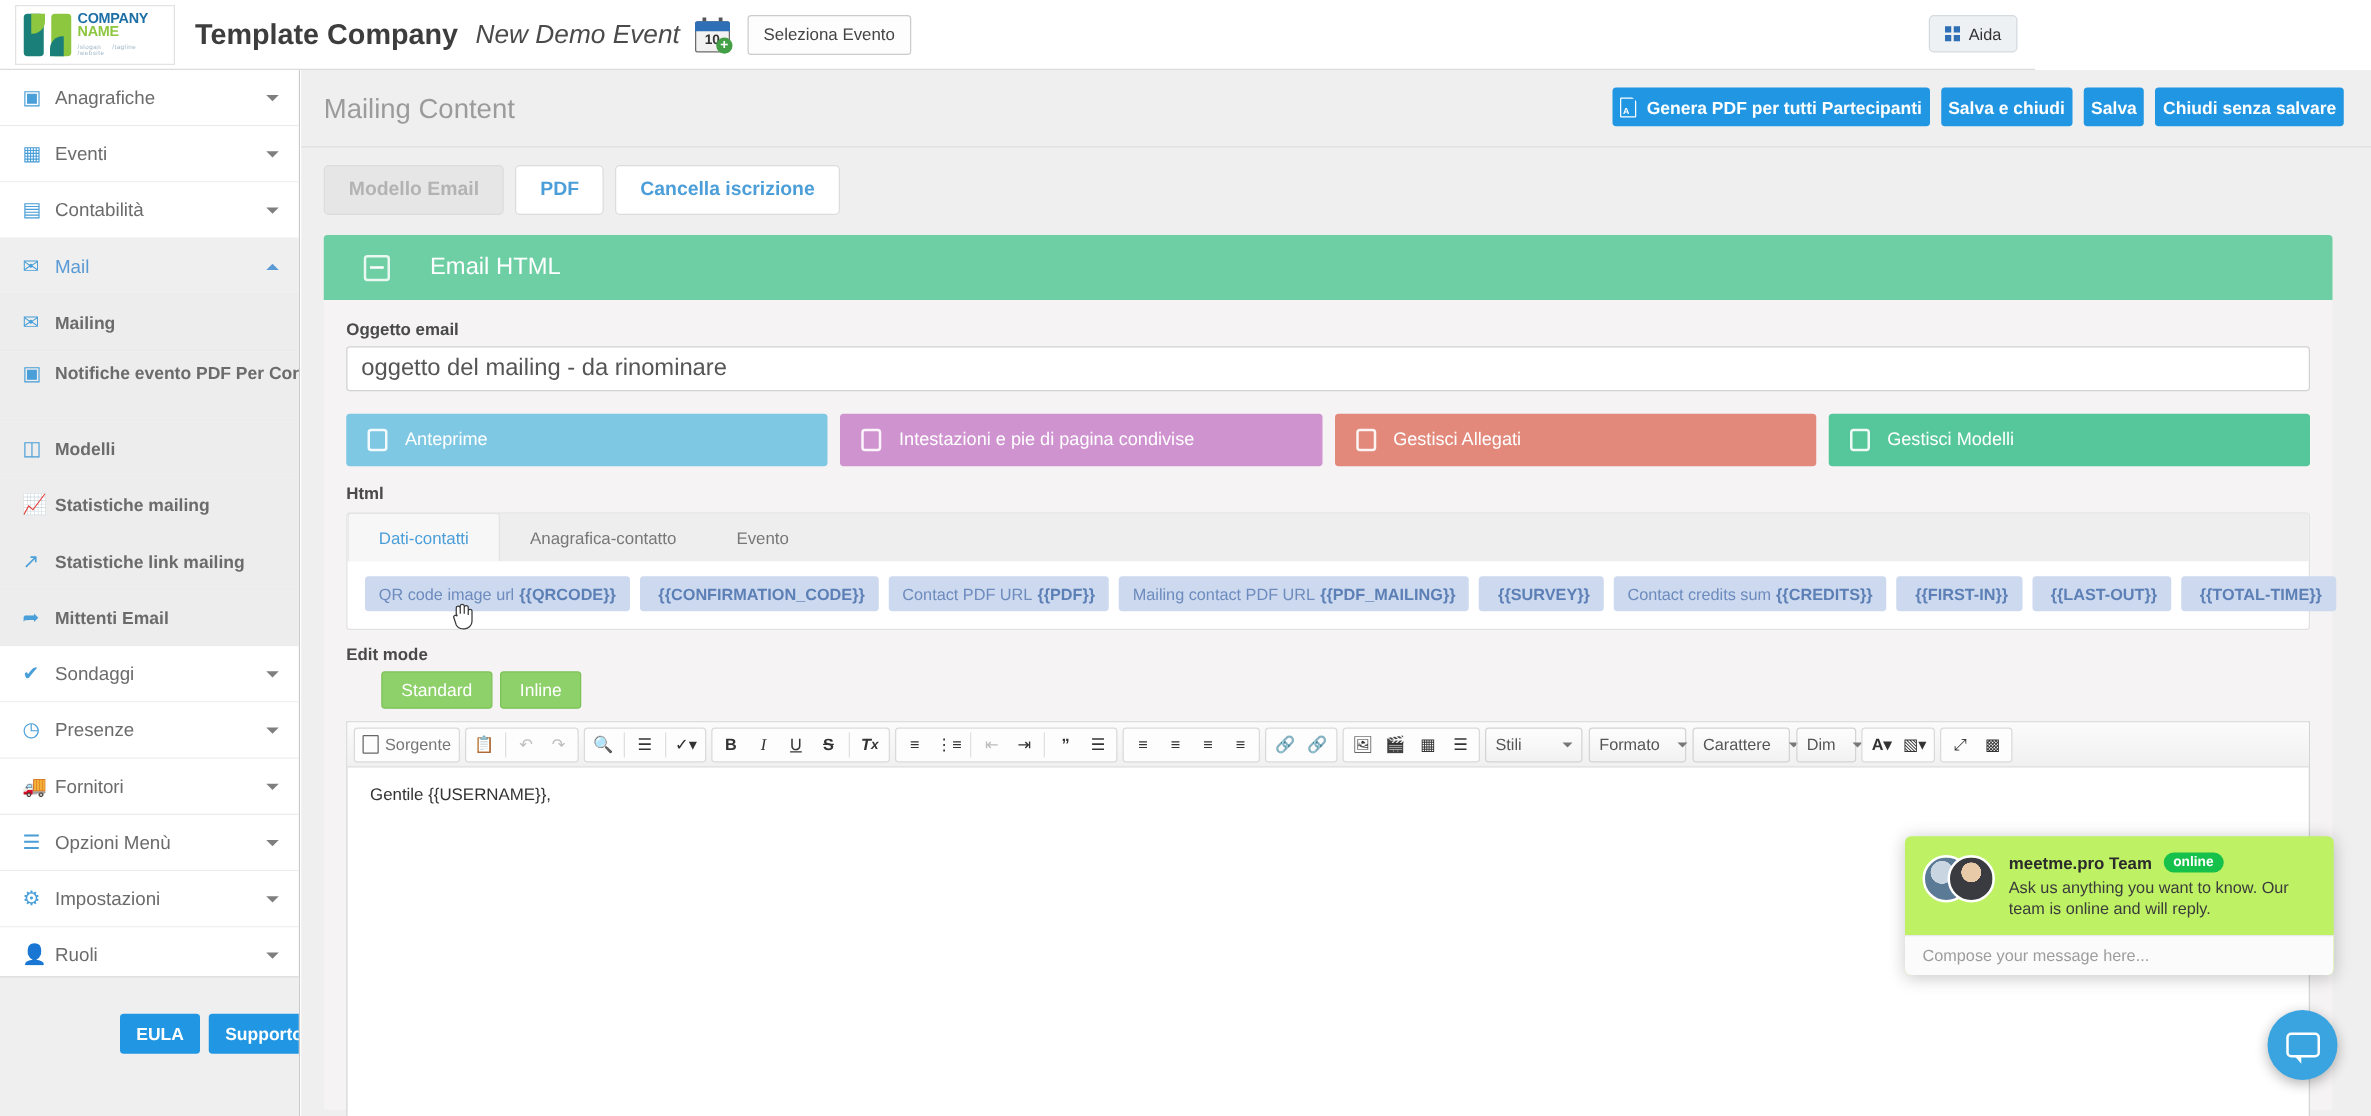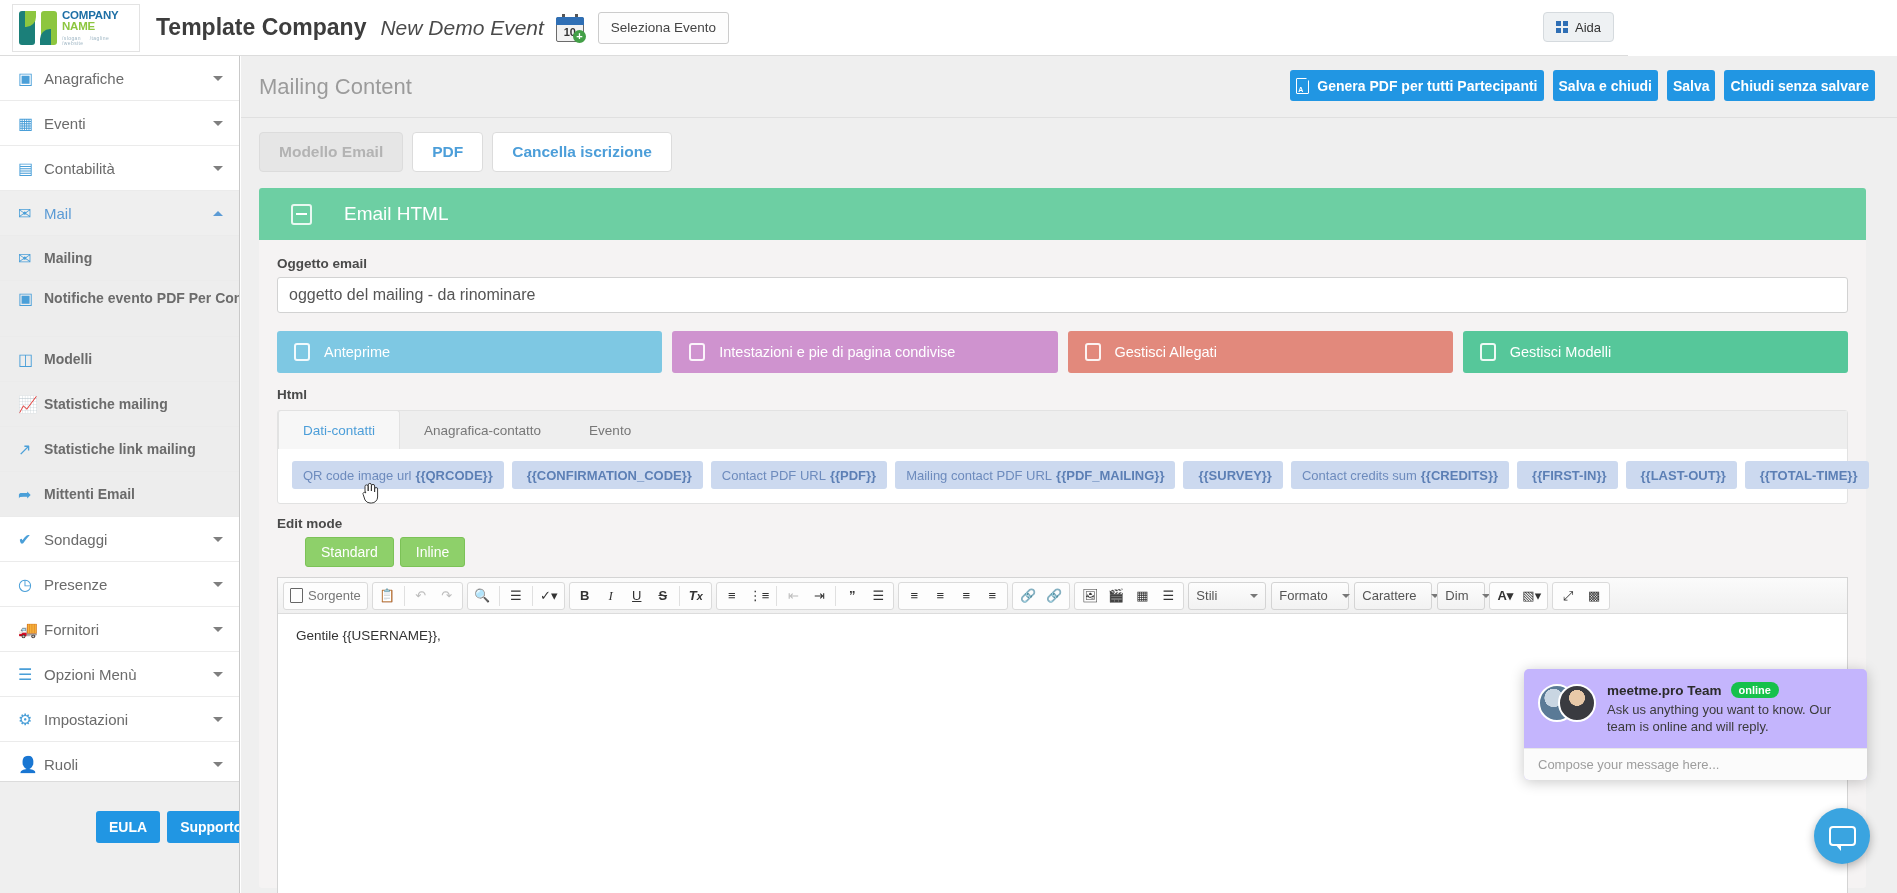--- a/index.html
+++ b/index.html
@@ -195,21 +195,21 @@
     background:#fff; transform: translateY(-50%);
   }
   #panel-head .ph-title { margin-left: 32px; font-size: 19px; }
 
   .fld-label {
     font-size: 13.5px; font-weight: bold; color: #4a4a4a; margin: 0 0 6px 0;
   }
   #subject-wrap { padding: 16px 18px 0 18px; }
   #subject-input {
     width: 100%; height: 36px; border: 1px solid #d2d2d2; border-radius: 3px;
-    background: #fff; font-size: 16px; color: #555; padding: 4px 11px;
+    background: #fff; font-size: 19px; color: #555; padding: 4px 11px;
     font-family: "Liberation Sans", sans-serif;
   }
 
   
   #optbar {
     display: flex; gap: 10px; padding: 18px 18px 0 18px;
   }
   .optbtn {
     flex: 1; height: 42px; border-radius: 3px; display: flex; align-items: center;
     padding-left: 17px; gap: 14px; color: #ffffff; font-size: 14.5px; cursor: pointer;
@@ -276,21 +276,21 @@
     background: linear-gradient(#fdfdfd,#f2f2f2);
     display: flex; align-items: center; justify-content: space-between;
     padding: 0 7px; font-size: 13px; color: #555; cursor: pointer; gap: 14px;
   }
   .tselect .ar { width:0;height:0;border-left:4px solid transparent;border-right:4px solid transparent;border-top:4px solid #777; }
   #ebody { padding: 14px 18px; font-size: 13.5px; color: #333; }
 
   
   #chat {
     position: absolute; right: 30px; top: 669px; width: 343px; height: 111px;
-    background: #c4b5fd; border-radius: 5px;
+    background: #bef264; border-radius: 5px;
     box-shadow: 0 2px 14px rgba(0,0,0,.22);
     z-index: 50; overflow: hidden;
   }
   #chat .crow { display: flex; padding: 13px 14px 8px 14px; gap: 11px; }
   #chat .avs { position: relative; width: 58px; height: 40px; flex: none; }
   #chat .av {
     position: absolute; top: 2px; width: 38px; height: 38px; border-radius: 50%;
     border: 2px solid #fff; background-size: cover;
   }
   #chat .av.a { left: 0; background: radial-gradient(circle at 40% 35%, #c9d6e2 0 30%, #5a7a96 31% 100%); }

